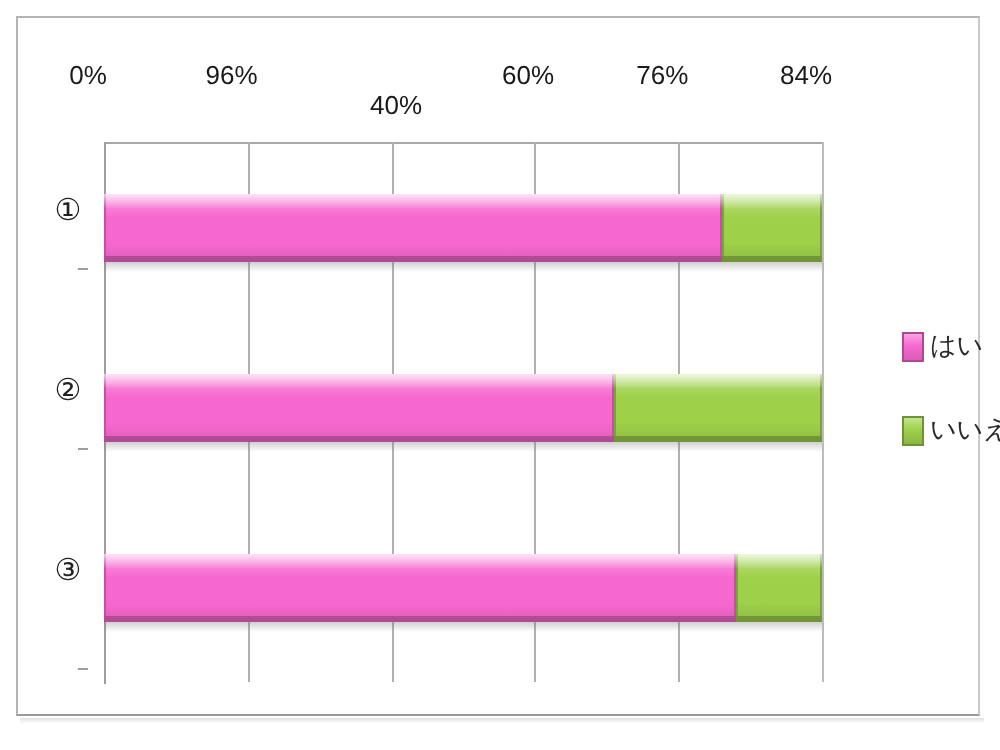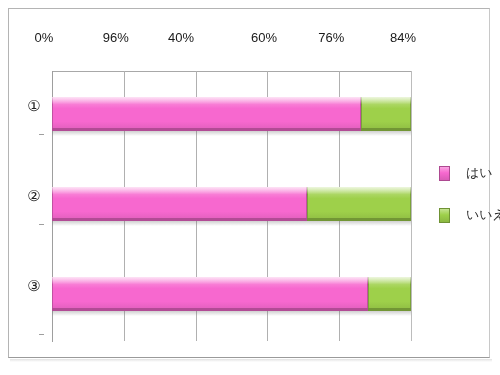--- a/index.html
+++ b/index.html
@@ -136,24 +136,24 @@
   }
   
   #legend {
     position: absolute;
     left: 430px;
     top: 143px;
     width: 58px;
   }
   .legend-row {
     position: absolute;
-    left: 0;
+    left: 12px;
     display: flex;
     align-items: center;
-    gap: 16px;
+    gap: 3px;
     white-space: nowrap;
   }
   .legend-swatch {
     width: 9px;
     height: 13px;
     flex: 0 0 auto;
   }
   .legend-label {
     font-size: 13px;
     color: #2a2a2a;
@@ -165,21 +165,21 @@
 
 <div id="screenshot">
 
   <div id="frame-shadow"></div>
 
   <div id="chart-frame">
 
     <div id="x-tick-labels">
         <div class="x-tick-label" style="left: 35px;">0%</div>
         <div class="x-tick-label" style="left: 106.8px;">96%</div>
-        <div class="x-tick-label" style="left: 172px;">40%</div>
+        <div class="x-tick-label" style="left: 189px; margin-top: 15px;">40%</div>
         <div class="x-tick-label" style="left: 255px;">60%</div>
         <div class="x-tick-label" style="left: 322.2px;">76%</div>
         <div class="x-tick-label" style="left: 394px;">84%</div>
       </div>
 
     <div id="axis-top-line"></div>
 
     <div id="y-axis-line"></div>
     <div id="y-ticks">
         <div class="y-tick" style="top: 125px; left: 30px;"></div>

